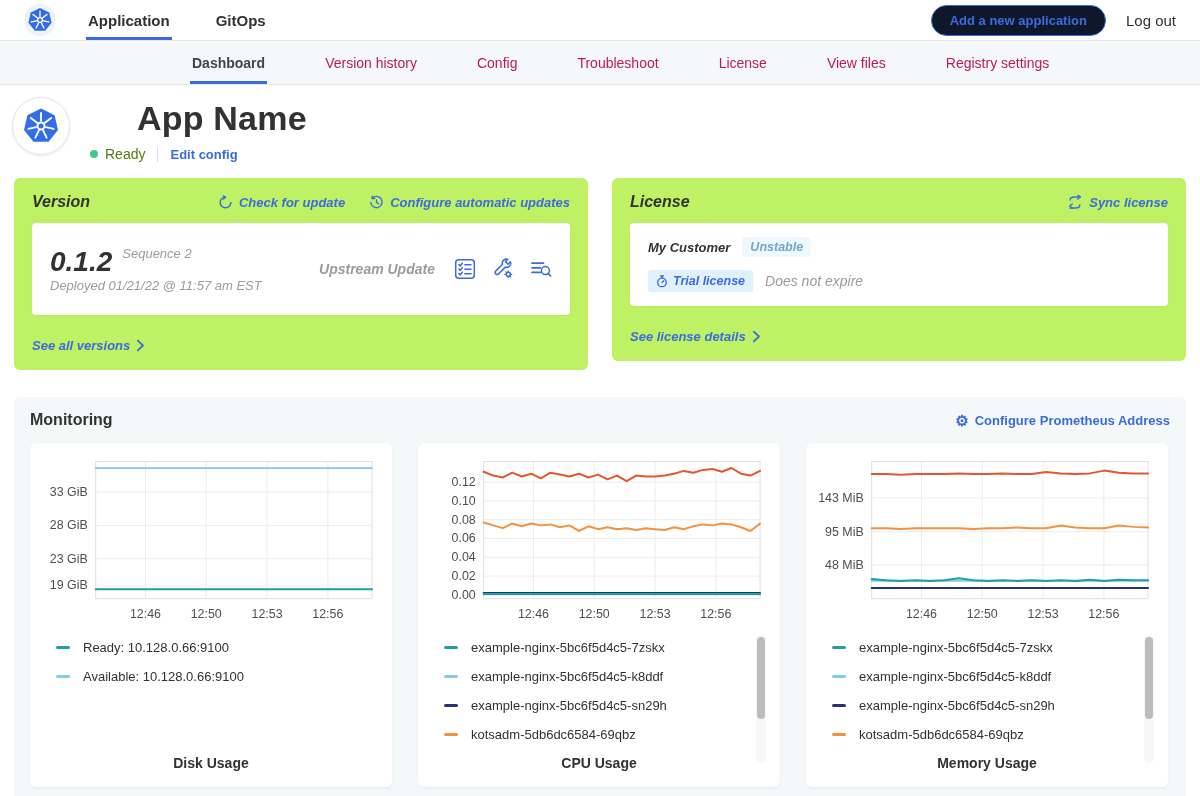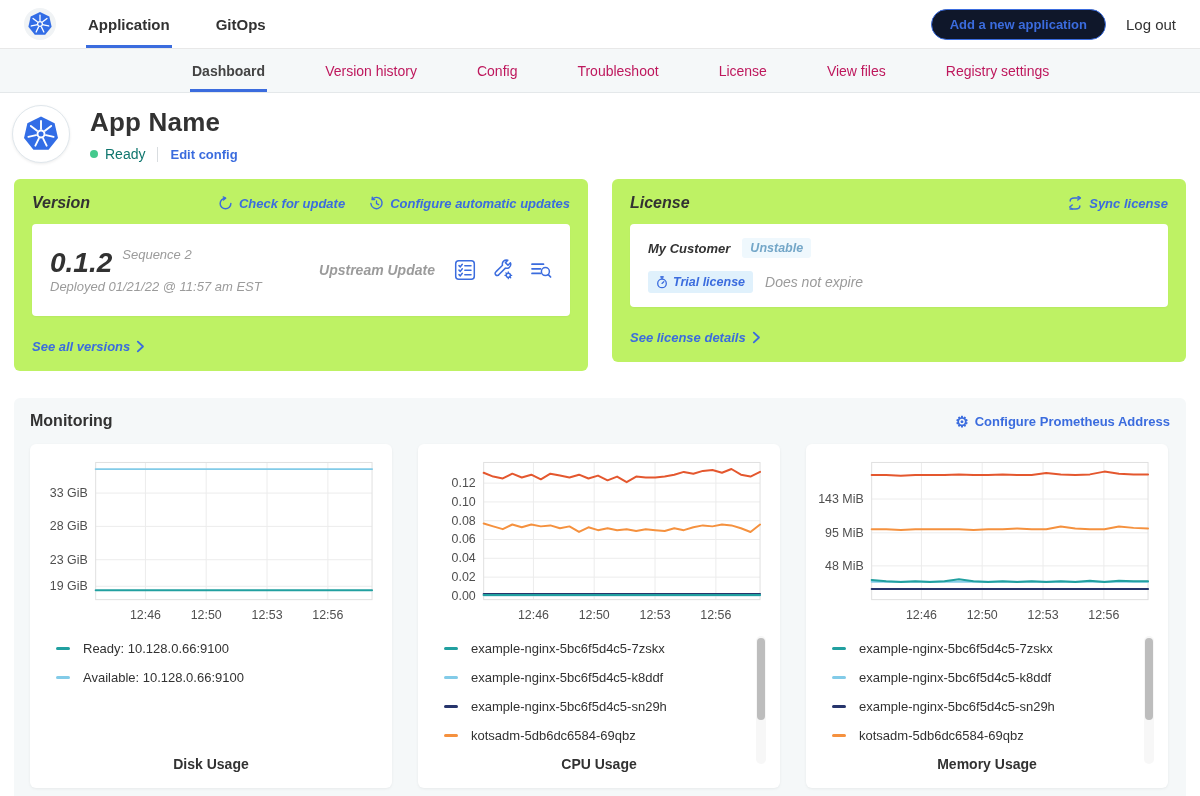--- a/index.html
+++ b/index.html
@@ -1,38 +1,38 @@
 <!DOCTYPE html>
 <html><head>
 <meta charset="utf-8">
 <style>
   * { box-sizing: border-box; margin: 0; padding: 0; }
   html,body { width: 1200px; height: 796px; background:#fff; font-family:"Liberation Sans", sans-serif; color:#323232; overflow:hidden; }
 
   
-  .topnav { height:49px; display:flex; align-items:stretch; padding:0 24px; border-bottom:1px solid #e8e8e8; background:#fff; }
+  .topnav { height:41px; display:flex; align-items:stretch; padding:0 24px; border-bottom:1px solid #e8e8e8; background:#fff; }
   .topnav .logo-wrap { align-self:center; width:32px; height:32px; border-radius:50%; background:#f0f3f5; display:flex; align-items:center; justify-content:center; margin-right:30px; }
   .topnav-tab { display:flex; align-items:center; font-size:15px; font-weight:700; color:#323232; padding:0 2px; margin-right:42px; border-bottom:3px solid transparent; padding-top:3px; cursor:pointer; }
   .topnav-tab.active { border-bottom-color:#3b6cde; }
   .topnav-spacer { flex:1; }
   .add-app-btn { align-self:center; border:1.5px solid #3b6cde; color:#3b6cde; background:#0f172a; border-radius:17px; padding:7px 18px; font-size:13px; font-weight:700; cursor:pointer; font-family:inherit; }
   .logout { align-self:center; margin-left:20px; font-size:15px; color:#323232; cursor:pointer; }
 
   
   .subnav { height:44px; background:#f5f8f9; border-bottom:1px solid #e4e8ea; display:flex; align-items:stretch; padding-left:190px; }
   .subnav-tab { display:flex; align-items:center; font-size:14px; color:#be185d; margin-right:56px; padding:3px 2px 0; border-bottom:3px solid transparent; cursor:pointer; }
   .subnav-tab.active { color:#444; font-weight:700; border-bottom-color:#3b6cde; }
 
   
   .app-header { display:flex; align-items:flex-start; padding:12px 24px 16px 12px; }
   .app-avatar { width:58px; height:58px; border-radius:50%; background:#fff; border:1px solid #e0e7ec; box-shadow:0 1px 3px rgba(0,0,0,.08); display:flex; align-items:center; justify-content:center; margin-right:20px; }
-  .app-title { font-size:26px; font-weight:800; color:#323232; letter-spacing:.2px; margin-top:2px; }
+  .app-title { font-size:34px; font-weight:800; color:#323232; letter-spacing:.2px; margin-top:2px;margin-left:47px; }
   .app-status-row { display:flex; align-items:center; margin-top:8px; }
   .status-dot { width:8px; height:8px; border-radius:50%; background:#44c98d; margin-right:7px; }
-  .status-text { font-size:14px; color:#0f766e; }
+  .status-text { font-size:14px; color:#4d7c0f; }
   .vdiv { width:1px; height:15px; background:#d9dde0; margin:0 12px; }
   .link { color:#3b6cde; font-weight:700; font-size:13px; cursor:pointer; display:inline-flex; align-items:center; gap:6px; }
 
   
   .cards-row { display:flex; gap:24px; padding:0 14px; align-items:flex-start; }
   .panel { background:#bef264; border-radius:6px; padding:15px 18px 16px;font-style:italic; }
   .panel-header { display:flex; align-items:center; justify-content:space-between; }
   .panel-title { font-size:16px; font-weight:800; color:#323232; }
   .panel-links { display:flex; gap:24px; }
   .inner-card { background:#fff; border-radius:4px; margin-top:12px; padding:14px 18px; box-shadow:0 1px 2px rgba(0,0,0,.04); }

